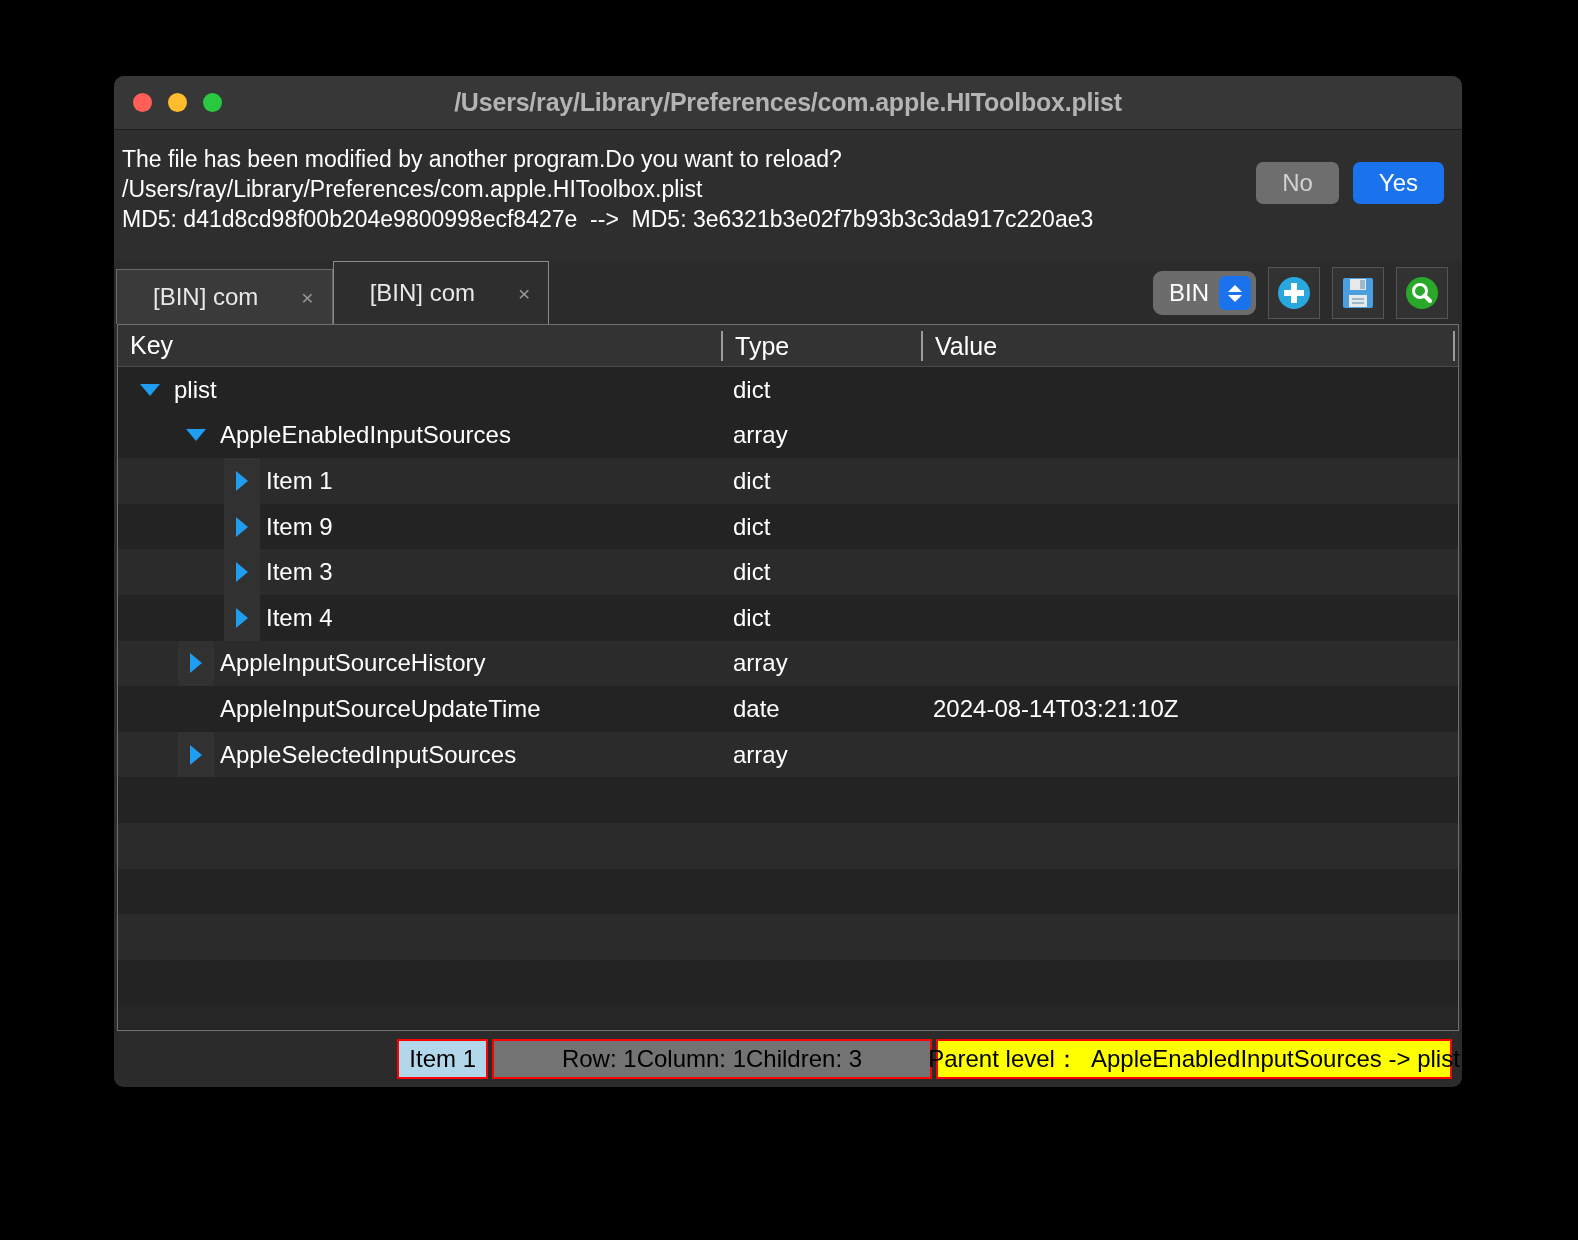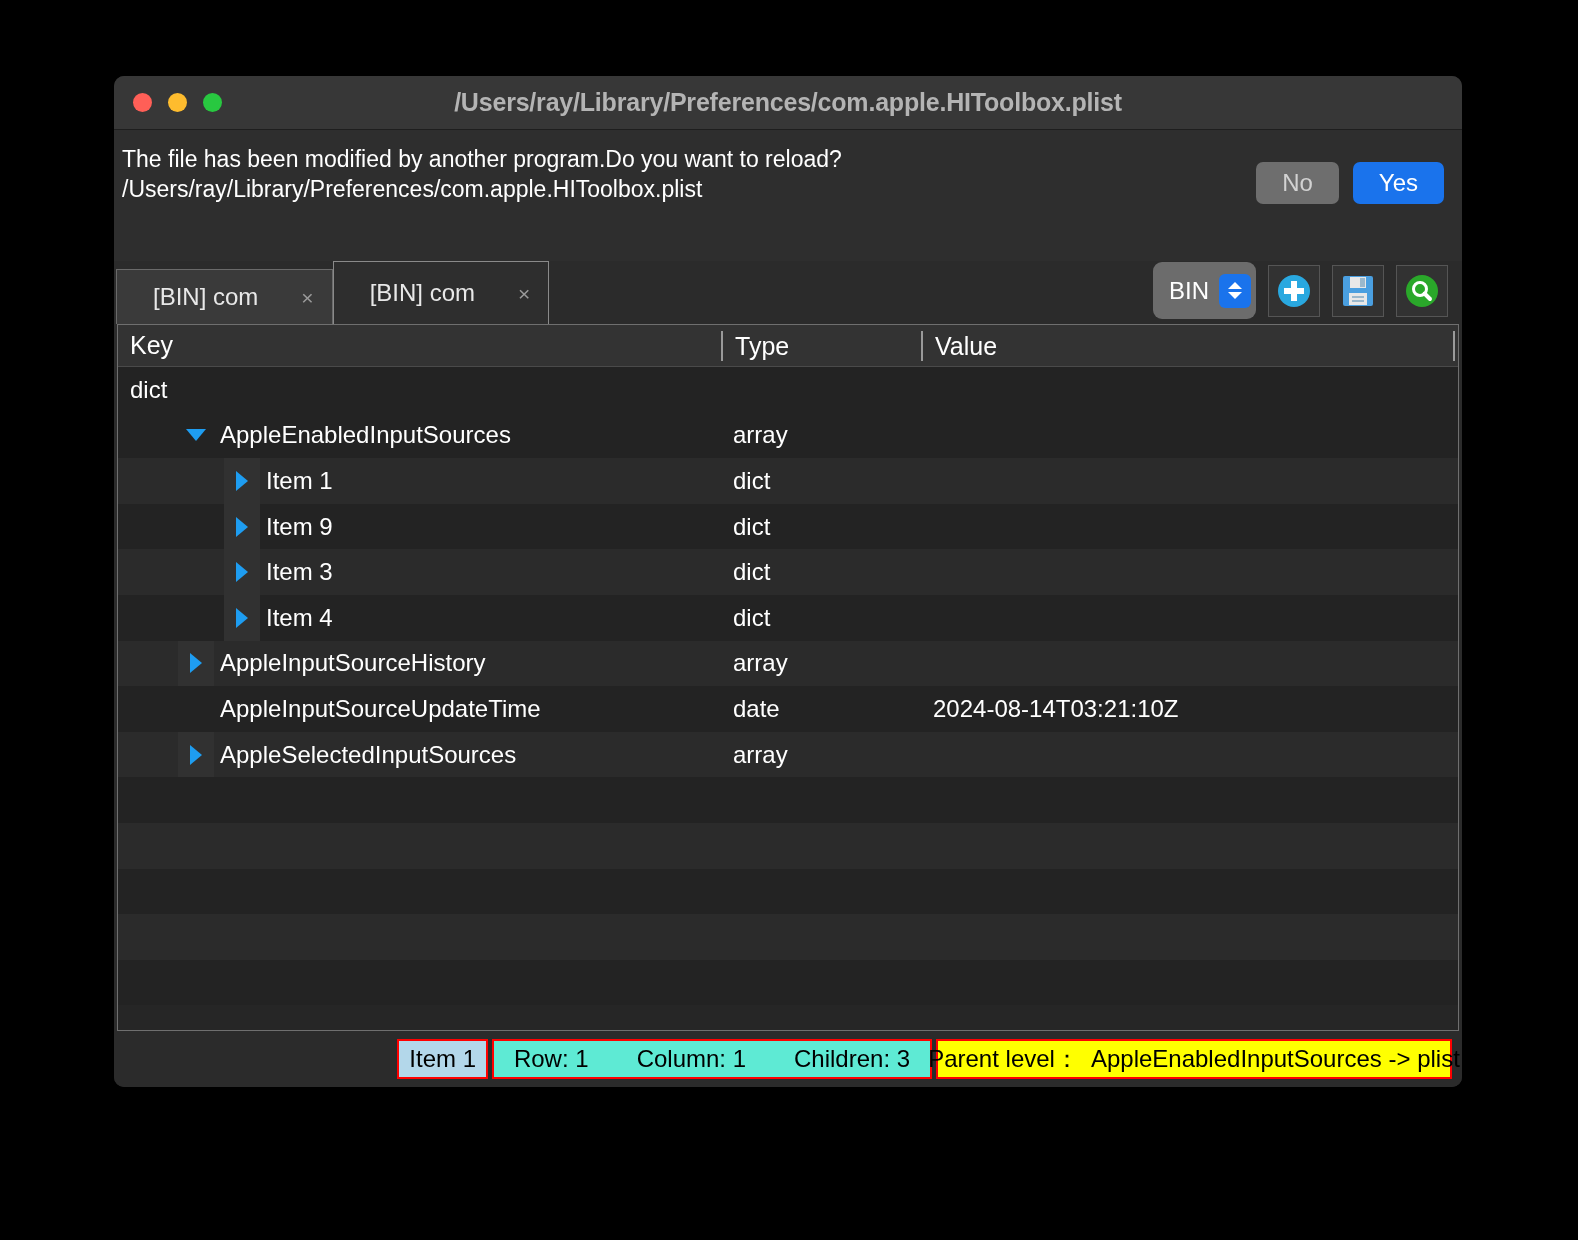--- a/index.html
+++ b/index.html
@@ -155,21 +155,21 @@
     bottom: 5px;
     display: flex;
     align-items: center;
     gap: 12px;
   }
   .combo {
     display: flex;
     align-items: center;
     background: #6c6c6c;
     border-radius: 9px;
-    height: 57px;
+    height: 44px;
     padding: 0 5px 0 16px;
     gap: 10px;
     cursor: pointer;
   }
   .combo-label {
     color: #ffffff;
     font-size: 24px;
     font-weight: 500;
   }
   .stepper {
@@ -320,21 +320,21 @@
     height: 40px;
     display: flex;
     align-items: center;
     justify-content: center;
     color: #000000;
     font-size: 24px;
     padding: 0 10px;
     white-space: pre;
   }
   .seg-item   { background: #b3d7ea; }
-  .seg-rcc    { background: #5eead4; gap: 48px; width: 440px; }
+  .seg-rcc    { background: #737373; width: 440px; }
   .seg-parent { background: #ffff00; width: 516px; }
 </style>
 </head>
 <body>
 
 <div id="app">
   <div class="window">
 
     <div class="titlebar">
       <div class="traffic">
@@ -342,20 +342,21 @@
         <span class="light yellow"></span>
         <span class="light green"></span>
       </div>
       <div class="title-text">/Users/ray/Library/Preferences/com.apple.HIToolbox.plist</div>
     </div>
 
     <div class="alertbar">
       <div class="alert-lines">
         <div class="alert-line">The file has been modified by another program.Do you want to reload?</div>
         <div class="alert-line">/Users/ray/Library/Preferences/com.apple.HIToolbox.plist</div>
+        <div class="alert-line">MD5: d41d8cd98f00b204e9800998ecf8427e  --&gt;  MD5: 3e6321b3e02f7b93b3c3da917c220ae3</div>
       </div>
       <div class="alert-buttons">
         <button class="btn btn-no">No</button>
         <button class="btn btn-yes">Yes</button>
       </div>
     </div>
 
     <div class="tabstrip">
       <div class="tabs">
         <div class="tab">
@@ -408,20 +409,26 @@
 
     <div class="table-wrap">
       <div class="thead">
         <div class="th key">Key</div>
         <div class="th type">Type</div>
         <div class="th value">Value</div>
         <div class="th-end"></div>
       </div>
       <div class="tbody" id="tbody">
           <div class="row">
+            <div class="cell-key">
+              <div class="disc-box" style="left: 14px;">
+                <span class="tri down"></span>
+              </div>
+              <span class="key-label" style="margin-left: 56px;">plist</span>
+            </div>
             <div class="cell-type">dict</div>
             <div class="cell-value"></div>
           </div>
           <div class="row">
             <div class="cell-key">
               <div class="disc-box" style="left: 60px;">
                 <span class="tri down"></span>
               </div>
               <span class="key-label" style="margin-left: 102px;">AppleEnabledInputSources</span>
             </div>

